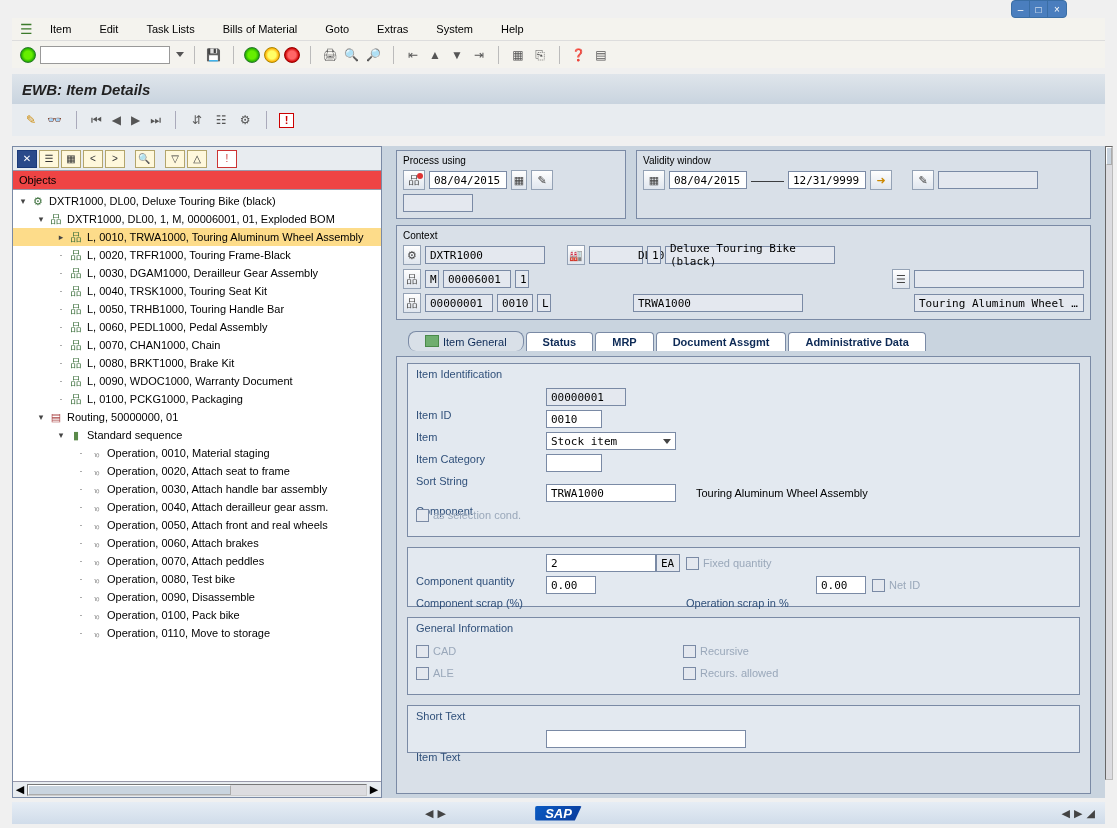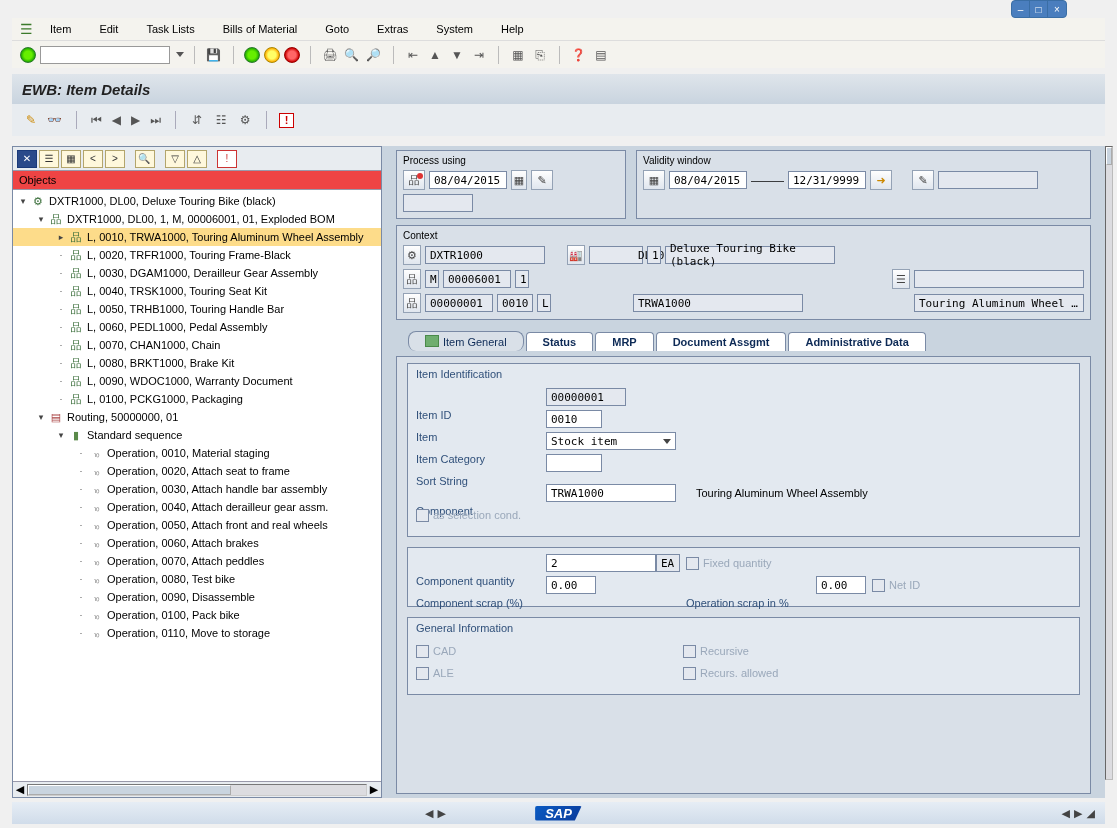--- a/index.html
+++ b/index.html
@@ -445,20 +445,27 @@
             <span class="muted">Recursive</span>
         </div>
         <div class="form-row">
           <span class="chk" style="background:#e4e8ef;"></span>
             <span class="muted" style="width:250px;">ALE</span>
           <span class="chk" style="background:#e4e8ef;"></span>
             <span class="muted">Recurs. allowed</span>
         </div>
       </div>
 
+      <div class="section" style="padding-bottom:2px;">
+        <div class="sec-title">Short Text</div>
+        <div class="form-row">
+            <span class="lbl">Item Text</span>
+            <span class="fld" style="width:200px;"></span>
+          </div>
+      </div>
     </div>
   </div>
 </div>
 
 <div class="right-scrollbar">
     <div class="vthumb"></div>
   </div>
 
 <div class="footer">
   <span class="arr-left">

